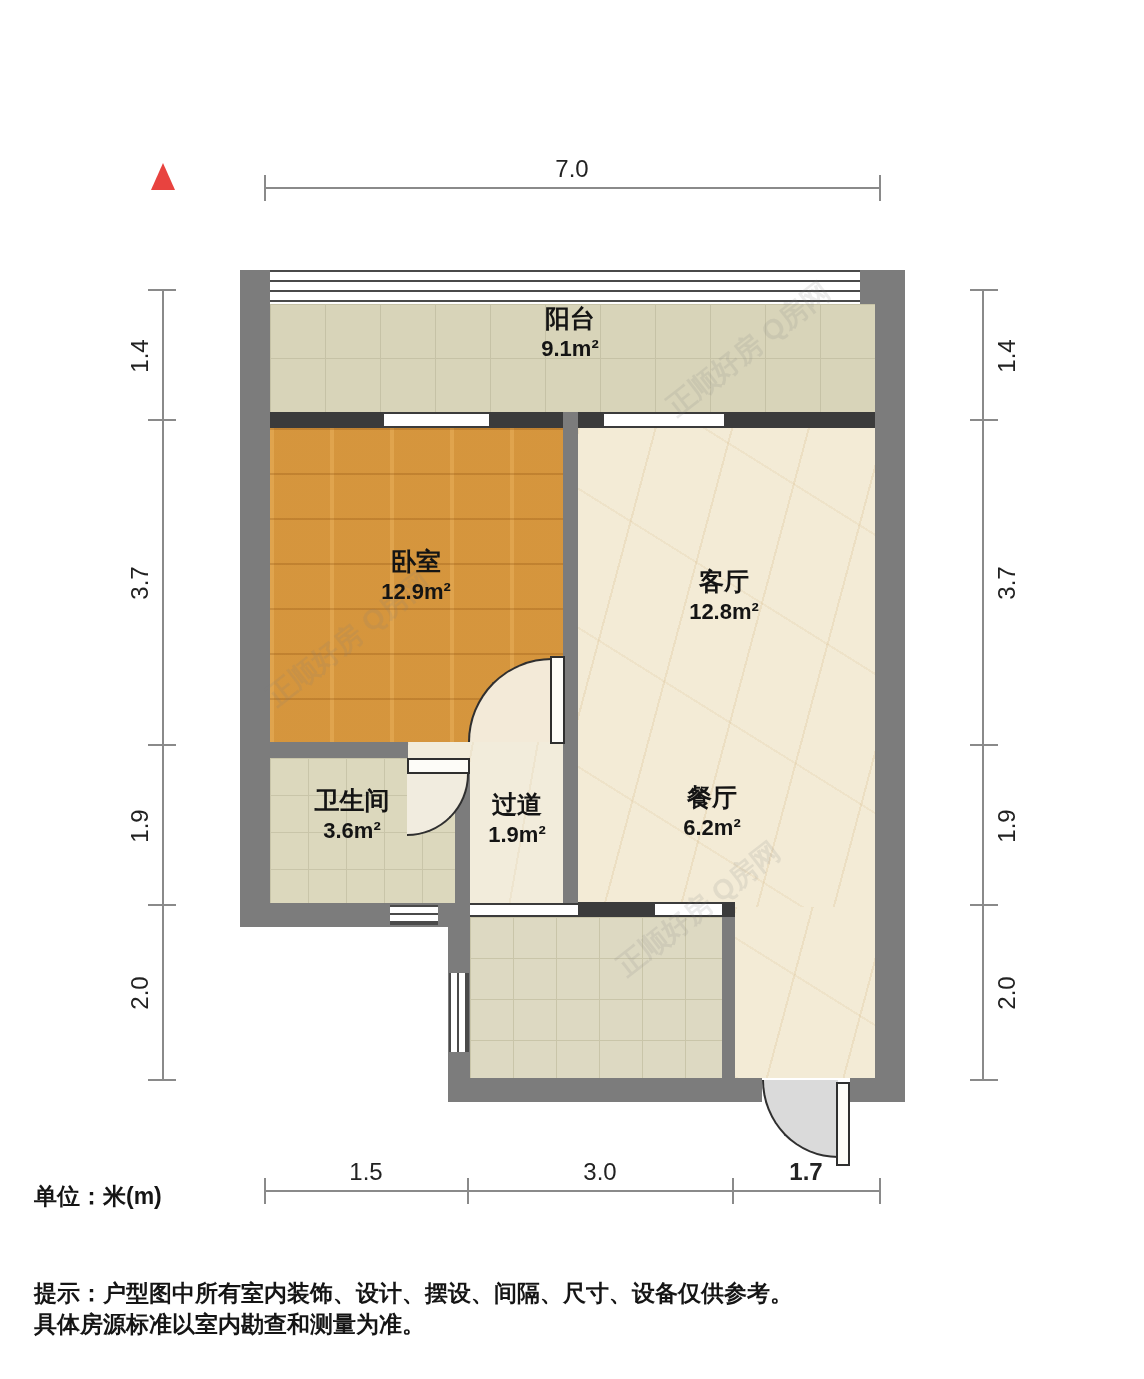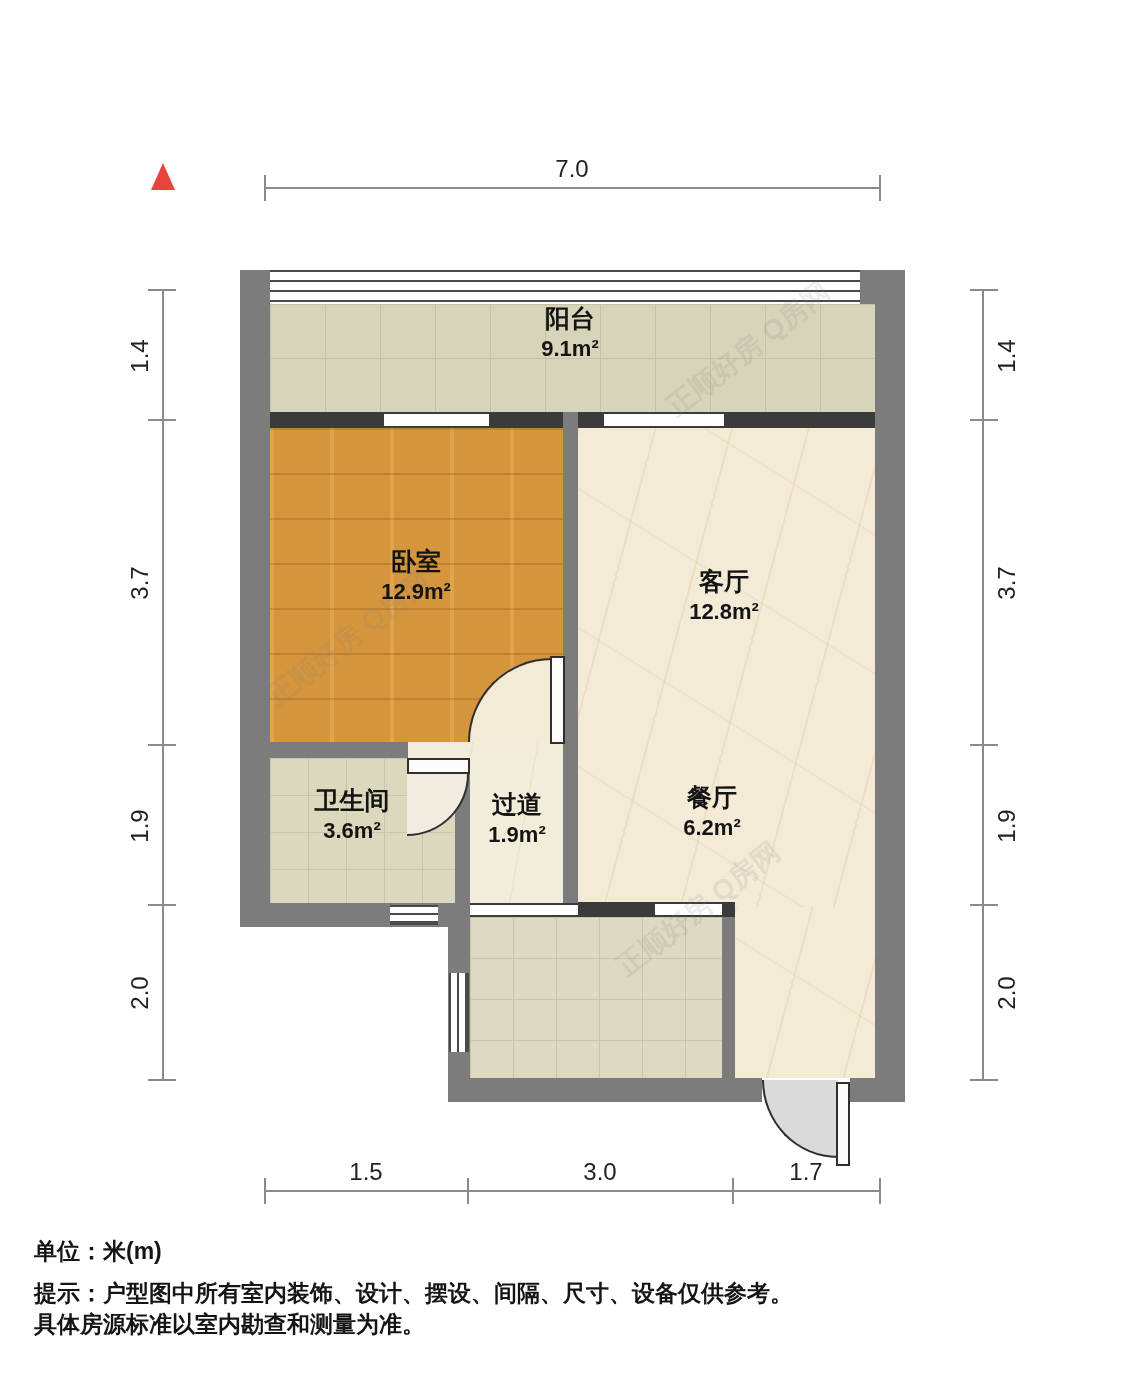--- a/index.html
+++ b/index.html
@@ -172,21 +172,21 @@
   <div class="dline" style="left:879px;top:175px;width:2px;height:26px;"></div>
   <div class="dim-text" style="left:532px;top:155px;">7.0</div>
 
   <div class="dline" style="left:265px;top:1190px;width:615px;height:2px;"></div>
   <div class="dline" style="left:264px;top:1178px;width:2px;height:26px;"></div>
   <div class="dline" style="left:467px;top:1178px;width:2px;height:26px;"></div>
   <div class="dline" style="left:732px;top:1178px;width:2px;height:26px;"></div>
   <div class="dline" style="left:879px;top:1178px;width:2px;height:26px;"></div>
   <div class="dim-text" style="left:326px;top:1158px;">1.5</div>
   <div class="dim-text" style="left:560px;top:1158px;">3.0</div>
-  <div class="dim-text" style="left:766px;top:1158px;">1.7</div>
+  <div class="dim-text" style="left:766px;top:1158px;font-weight:bold;">1.7</div>
 
   <div class="dline" style="left:162px;top:290px;width:2px;height:790px;"></div>
   <div class="dline" style="left:148px;top:289px;width:28px;height:2px;"></div>
   <div class="dline" style="left:148px;top:419px;width:28px;height:2px;"></div>
   <div class="dline" style="left:148px;top:744px;width:28px;height:2px;"></div>
   <div class="dline" style="left:148px;top:904px;width:28px;height:2px;"></div>
   <div class="dline" style="left:148px;top:1079px;width:28px;height:2px;"></div>
   <div class="dim-text dim-v" style="left:100px;top:342px;">1.4</div>
   <div class="dim-text dim-v" style="left:100px;top:569px;">3.7</div>
   <div class="dim-text dim-v" style="left:100px;top:812px;">1.9</div>
@@ -196,17 +196,17 @@
   <div class="dline" style="left:970px;top:289px;width:28px;height:2px;"></div>
   <div class="dline" style="left:970px;top:419px;width:28px;height:2px;"></div>
   <div class="dline" style="left:970px;top:744px;width:28px;height:2px;"></div>
   <div class="dline" style="left:970px;top:904px;width:28px;height:2px;"></div>
   <div class="dline" style="left:970px;top:1079px;width:28px;height:2px;"></div>
   <div class="dim-text dim-v" style="left:967px;top:342px;">1.4</div>
   <div class="dim-text dim-v" style="left:967px;top:569px;">3.7</div>
   <div class="dim-text dim-v" style="left:967px;top:812px;">1.9</div>
   <div class="dim-text dim-v" style="left:967px;top:979px;">2.0</div>
 
-  <div class="footer-line" style="top:1236px;">单位：米(m)</div>
+  <div class="footer-line" style="top:1181px;">单位：米(m)</div>
   <div class="footer-line" style="top:1278px;">提示：户型图中所有室内装饰、设计、摆设、间隔、尺寸、设备仅供参考。</div>
   <div class="footer-line" style="top:1309px;">具体房源标准以室内勘查和测量为准。</div>
 
 </div>
 
 </body></html>

